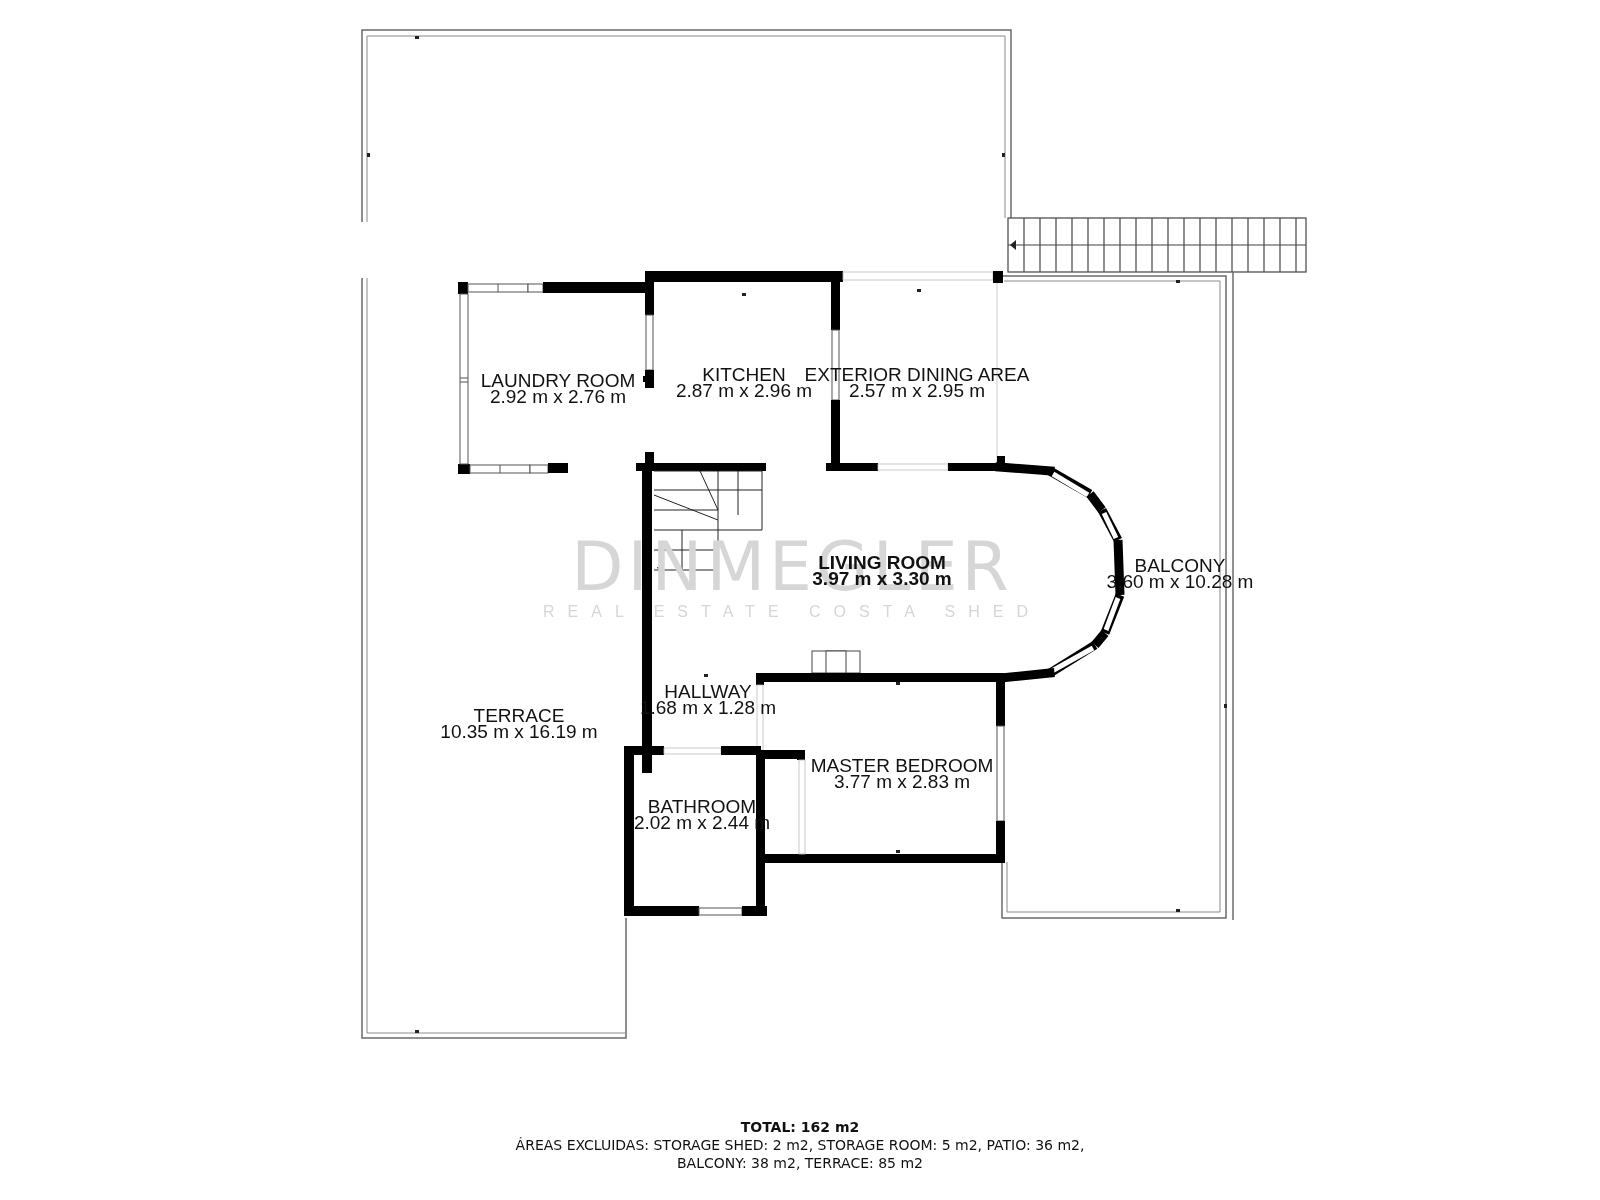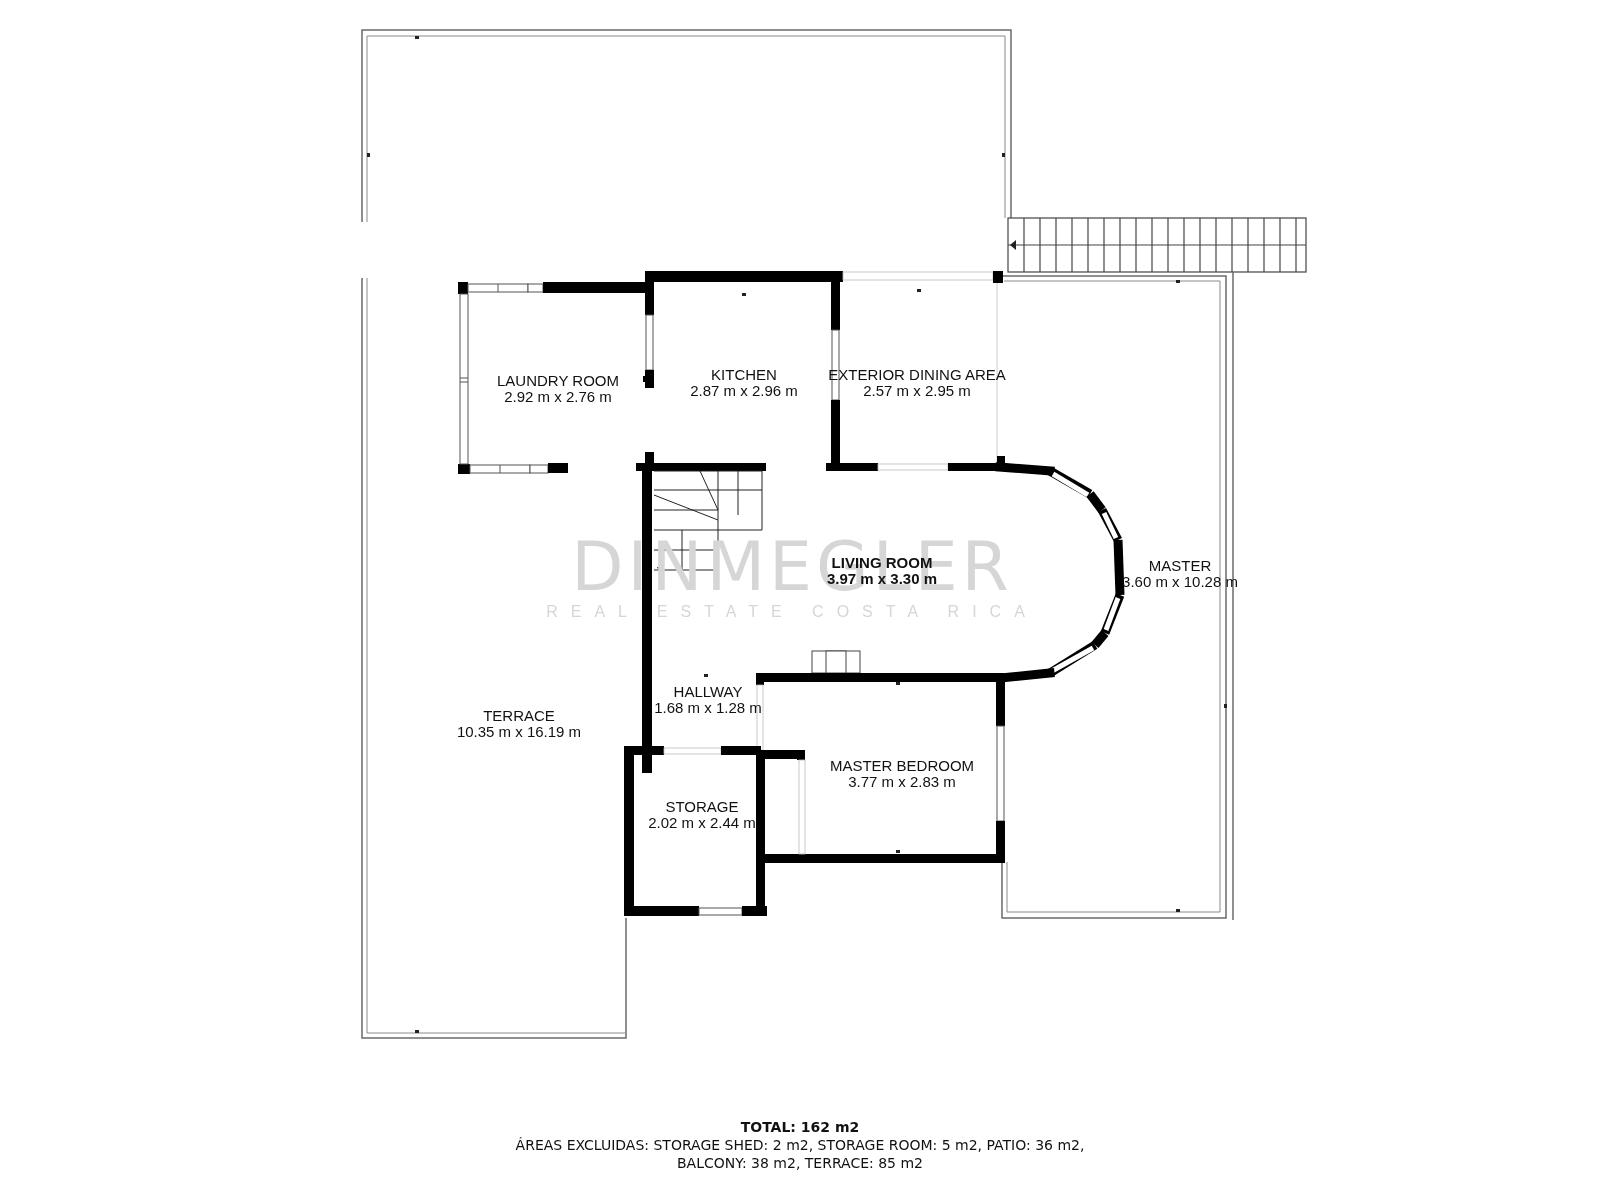--- a/index.html
+++ b/index.html
@@ -8,21 +8,21 @@
   .outline { fill: none; stroke: #6b6b6b; stroke-width: 1.5; }
   .outline-thin { fill: none; stroke: #8a8a8a; stroke-width: 1; }
   .wall { fill: #000; }
   .wall-line { stroke: #000; stroke-width: 9; fill: none; stroke-linecap: square; }
   .window { fill: #fff; stroke: #555; stroke-width: 1; }
   .opening { fill: #fff; stroke: #bbb; stroke-width: 0.8; }
   .stair { fill: none; stroke: #222; stroke-width: 1; }
   .rail { fill: none; stroke: #444; stroke-width: 1.2; }
   .hatch { fill: #fff; stroke: #444; stroke-width: 1; }
   .marker { fill: #222; }
-  .room-label { position: absolute; transform: translateX(-50%); text-align: center; color: #111; font-size: 15px; line-height: 16px; white-space: nowrap; }
+  .room-label { position: absolute; transform: translateX(-50%); text-align: center; color: #111; font-size: 19px; line-height: 16px; white-space: nowrap; }
   .room-label .name { display: block; }
   .room-label .dim { display: block; }
   .watermark { position: absolute; left: 792px; transform: translateX(-50%); color: #d6d6d6; text-align: center; white-space: nowrap; pointer-events: none; margin-top: 44px; }
   .watermark .brand { font-size: 68px; letter-spacing: 4px; line-height: 70px; top: 0; font-family: "DejaVu Sans", sans-serif; font-weight: normal; }
   .watermark .tagline { font-size: 16px; letter-spacing: 13px; line-height: 20px; }
   .summary { position: absolute; left: 0; width: 1600px; top: 1118px; text-align: center; font-family: "DejaVu Sans", sans-serif; color: #111; font-size: 14px; line-height: 18px; }
   .summary .total { font-weight: bold; }
 </style>
 </head>
 <body>
@@ -179,57 +179,57 @@
     <rect class="marker" x="742" y="293" width="4" height="3"></rect>
     <rect class="marker" x="917" y="289" width="4" height="3"></rect>
     <rect class="marker" x="704" y="674" width="4" height="3"></rect>
     <rect class="marker" x="896" y="682" width="4" height="3"></rect>
     <rect class="marker" x="896" y="850" width="4" height="3"></rect>
   </g>
 </svg>
 
 <div class="watermark" style="top:488px;">
   <div class="brand">DINMEGLER</div>
-  <div class="tagline">REAL ESTATE COSTA RICA</div>
+  <div class="tagline">REAL ESTATE COSTA SHED</div>
 </div>
 
 <div class="room-label" style="left:558px; top:373px;">
   <span class="name">LAUNDRY ROOM</span>
   <span class="dim">2.92 m x 2.76 m</span>
 </div>
 <div class="room-label" style="left:744px; top:367px;">
   <span class="name">KITCHEN</span>
   <span class="dim">2.87 m x 2.96 m</span>
 </div>
 <div class="room-label" style="left:917px; top:367px;">
   <span class="name">EXTERIOR DINING AREA</span>
   <span class="dim">2.57 m x 2.95 m</span>
 </div>
 <div class="room-label" style="left:882px; top:555px;font-weight:bold;">
   <span class="name">LIVING ROOM</span>
   <span class="dim">3.97 m x 3.30 m</span>
 </div>
 <div class="room-label" style="left:1180px; top:558px;">
-  <span class="name">MASTER</span>
+  <span class="name">BALCONY</span>
   <span class="dim">3.60 m x 10.28 m</span>
 </div>
 <div class="room-label" style="left:476px; top:708px;margin-left:43px;">
   <span class="name">TERRACE</span>
   <span class="dim">10.35 m x 16.19 m</span>
 </div>
 <div class="room-label" style="left:708px; top:684px;">
   <span class="name">HALLWAY</span>
   <span class="dim">1.68 m x 1.28 m</span>
 </div>
 <div class="room-label" style="left:902px; top:758px;">
   <span class="name">MASTER BEDROOM</span>
   <span class="dim">3.77 m x 2.83 m</span>
 </div>
 <div class="room-label" style="left:702px; top:799px;">
-  <span class="name">STORAGE</span>
+  <span class="name">BATHROOM</span>
   <span class="dim">2.02 m x 2.44 m</span>
 </div>
 
 <div class="summary">
   <div class="total">TOTAL: 162 m2</div>
   <div>ÁREAS EXCLUIDAS: STORAGE SHED: 2 m2, STORAGE ROOM: 5 m2, PATIO: 36 m2,</div>
   <div>BALCONY: 38 m2, TERRACE: 85 m2</div>
 </div>
 
 </body></html>

